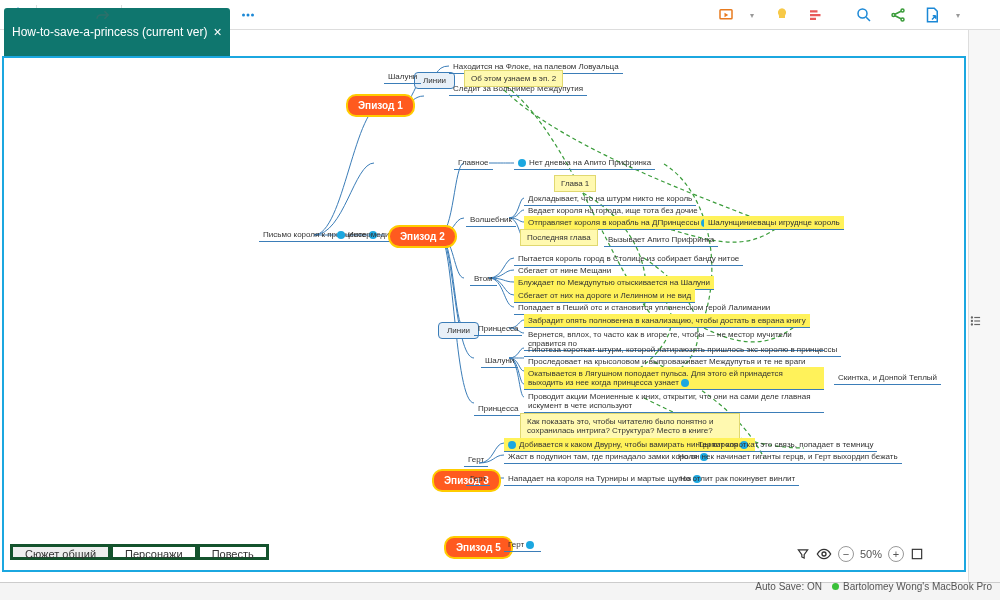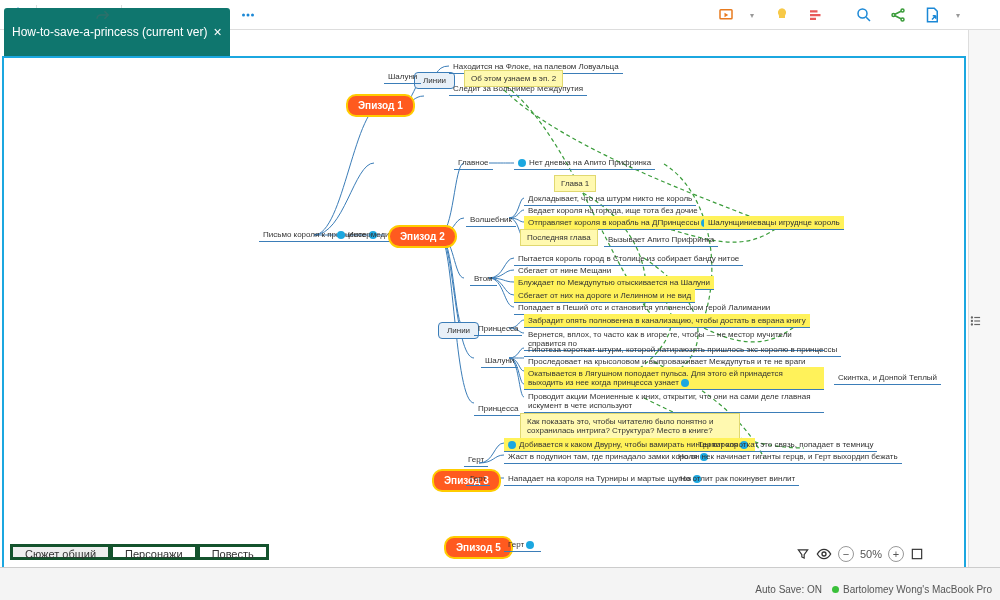--- a/index.html
+++ b/index.html
@@ -19,21 +19,21 @@
 .node-box{position:absolute;padding:3px 8px;border:1px solid #3b7db8;border-radius:4px;background:#e8f0f8;white-space:nowrap}
 .ep{position:absolute;background:#ff5a1f;color:#fff;border:2px solid #ffcc00;border-radius:10px;padding:4px 10px;font-size:10px;font-weight:bold}
 .sticky{position:absolute;background:#fff9b0;border:1px solid #e0d870;padding:3px 6px;font-size:8px;max-width:180px}
 .hl{background:#fff25a}
 .marker{display:inline-block;width:8px;height:8px;border-radius:50%;background:#1ba7e0;margin-right:3px;vertical-align:middle}
 .bottom-tabs{position:absolute;bottom:10px;left:6px;height:16px;display:flex;font-size:11px}
 .btab{padding:1px 12px;border:3px solid #14532d;background:#fff;margin-right:-1px}
 .btab:first-child{background:#eee}
 .zoom-bar{position:absolute;bottom:8px;right:40px;display:flex;align-items:center;gap:6px;font-size:11px;color:#555}
 .zoom-bar .zb{width:16px;height:16px;display:flex;align-items:center;justify-content:center;border:1px solid #999;border-radius:50%;cursor:pointer}
-.status{position:absolute;bottom:0;left:0;right:0;height:18px;background:#f4f4f4;border-top:1px solid #ccc;display:flex;align-items:flex-start;justify-content:flex-end;padding:16px 8px;font-size:10px;color:#555;gap:10px}
+.status{position:absolute;bottom:0;left:0;right:0;height:18px;background:#f4f4f4;border-top:1px solid #ccc;display:flex;align-items:flex-end;justify-content:flex-end;padding:8px 8px;font-size:10px;color:#555;gap:10px}
 .status .dot{width:7px;height:7px;background:#3ac03a;border-radius:50%;display:inline-block;margin-right:4px}
 .sidebar{position:absolute;right:0;top:30px;bottom:18px;width:32px;background:#f7f7f7;border-left:1px solid #ddd;display:flex;flex-direction:row;align-items:center;padding-top:30px;gap:28px}
 .sb-btn{width:22px;height:22px;background:#666;border-radius:3px;cursor:pointer;display:flex;align-items:center;justify-content:center}
 .sb-btn svg{width:14px;height:14px;fill:#fff}
 svg.conn{position:absolute;top:0;left:0;width:100%;height:100%;pointer-events:none}
 </style>
 </head>
 <body>
 
 <div class="toolbar">

